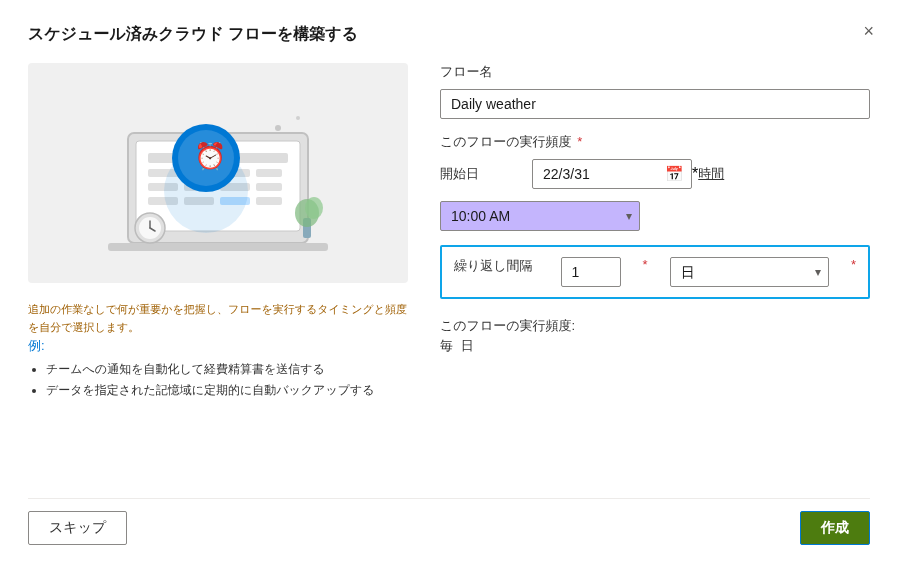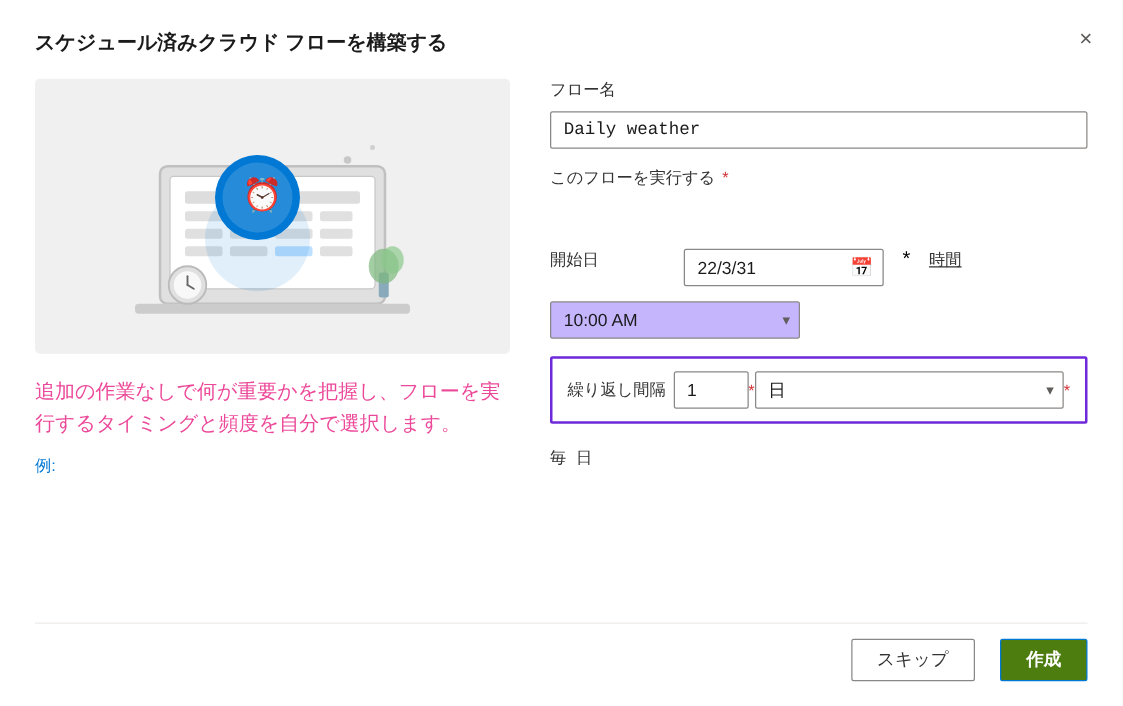--- a/index.html
+++ b/index.html
@@ -71,26 +71,25 @@
       margin-left: 2px;
     }
     .text-input {
       border: 1px solid #8a8886;
       border-radius: 2px;
       padding: 6px 10px;
       font-size: 14px;
       color: #1a1a1a;
       width: 100%;
       outline: none;
-      font-family: Liberation Mono, monospace;
     }
     .row-inline {
       display: flex;
-      gap: 15px;
-      margin-top: 40px;
+      align-items: center;
+      gap: 0;
     }
     .date-input-wrap {
       position: relative;
       display: flex;
       align-items: center;
       padding-left: 44px;
     }
     .date-input {
       border: 1px solid #8a8886;
       border-radius: 2px;
@@ -136,26 +135,25 @@
     .chevron-icon {
       position: absolute;
       right: 8px;
       top: 50%;
       transform: translateY(-50%);
       pointer-events: none;
       color: #605e5c;
       font-size: 12px;
     }
     .repeat-section {
-      border: 2px solid #6d28d9;
+      border: 2px solid #0ea5e9;
       border-radius: 2px;
       padding: 10px 12px;
       display: flex;
-      align-items: center;
-      gap: 0;
+      gap: 22px;
     }
     .repeat-label {
       font-size: 13px;
       color: #333;
       white-space: nowrap;
       margin-right: 6px;
     }
     .repeat-number-input {
       border: 1px solid #8a8886;
       border-radius: 2px;
@@ -195,43 +193,43 @@
       font-size: 13px;
       color: #333;
       margin-bottom: 2px;
     }
     .freq-value {
       font-size: 13px;
       color: #333;
       font-family: Liberation Mono, monospace;
     }
     .left-desc {
-      font-size: 16px;
-      color: #ec4899;
+      font-size: 11px;
+      color: #a16207;
       line-height: 1.6;
-      margin-bottom: 12px;
+      margin-bottom: 1px;
     }
     .left-example-label {
       font-size: 13px;
       color: #0078d4;
       font-weight: 500;
       margin-bottom: 4px;
     }
     .left-bullets {
       list-style: disc;
       padding-left: 18px;
     }
     .left-bullets li {
       font-size: 12px;
       color: #333;
       line-height: 1.7;
     }
     .dialog-footer {
       display: flex;
-      justify-content: flex-end;
+      justify-content: space-between;
       align-items: center;
       gap: 20px;
       margin-top: 24px;
       padding-top: 12px;
       border-top: 1px solid #edebe9;
     }
     .btn {
       border-radius: 2px;
       font-size: 14px;
       padding: 7px 20px;
@@ -313,32 +311,36 @@
           <circle cx="72" cy="155" r="15" fill="#e0e0e0" stroke="#bbb" stroke-width="1.5"></circle>
           <circle cx="72" cy="155" r="11" fill="#f8f8f8"></circle>
           <line x1="72" y1="148" x2="72" y2="155" stroke="#666" stroke-width="1.5" stroke-linecap="round"></line>
           <line x1="72" y1="155" x2="77" y2="158" stroke="#666" stroke-width="1.5" stroke-linecap="round"></line>
         </svg>
       </div>
 
       <p class="left-desc">追加の作業なしで何が重要かを把握し、フローを実行するタイミングと頻度を自分で選択します。</p>
 
       <div class="left-example-label">例:</div>
+      <ul class="left-bullets">
+        <li>チームへの通知を自動化して経費精算書を送信する</li>
+        <li>データを指定された記憶域に定期的に自動バックアップする</li>
+      </ul>
     </div>
 
     <div class="right-panel">
 
       <div class="field-group">
         <div class="field-label">フロー名</div>
         <input class="text-input" type="text" value="Daily weather" style="">
       </div>
 
       <div class="field-group">
         <div class="field-label">
-          <span>このフローを実行する</span>
+          <span>このフローの実行頻度</span>
           <span class="required">*</span>
         </div>
 
         <div class="row-inline">
           <span class="field-label" style="margin-bottom:0; min-width:48px;">開始日</span>
           <div class="date-input-wrap">
             <input class="date-input" type="text" value="22/3/31" style="">
             <span class="date-icon">📅</span>
           </div>
           <span class="required">*</span>
@@ -369,20 +371,21 @@
             <option selected="">日</option>
             <option>週</option>
             <option>月</option>
           </select>
           <span class="chevron-icon">▾</span>
         </div>
         <span class="repeat-required">*</span>
       </div>
 
       <div class="freq-section">
+        <div class="freq-title">このフローの実行頻度:</div>
         <div class="freq-value">毎 日</div>
       </div>
 
     </div>
   </div>
 
   <div class="dialog-footer">
     <button class="btn btn-secondary">スキップ</button>
     <button class="btn btn-primary">作成</button>
   </div>

